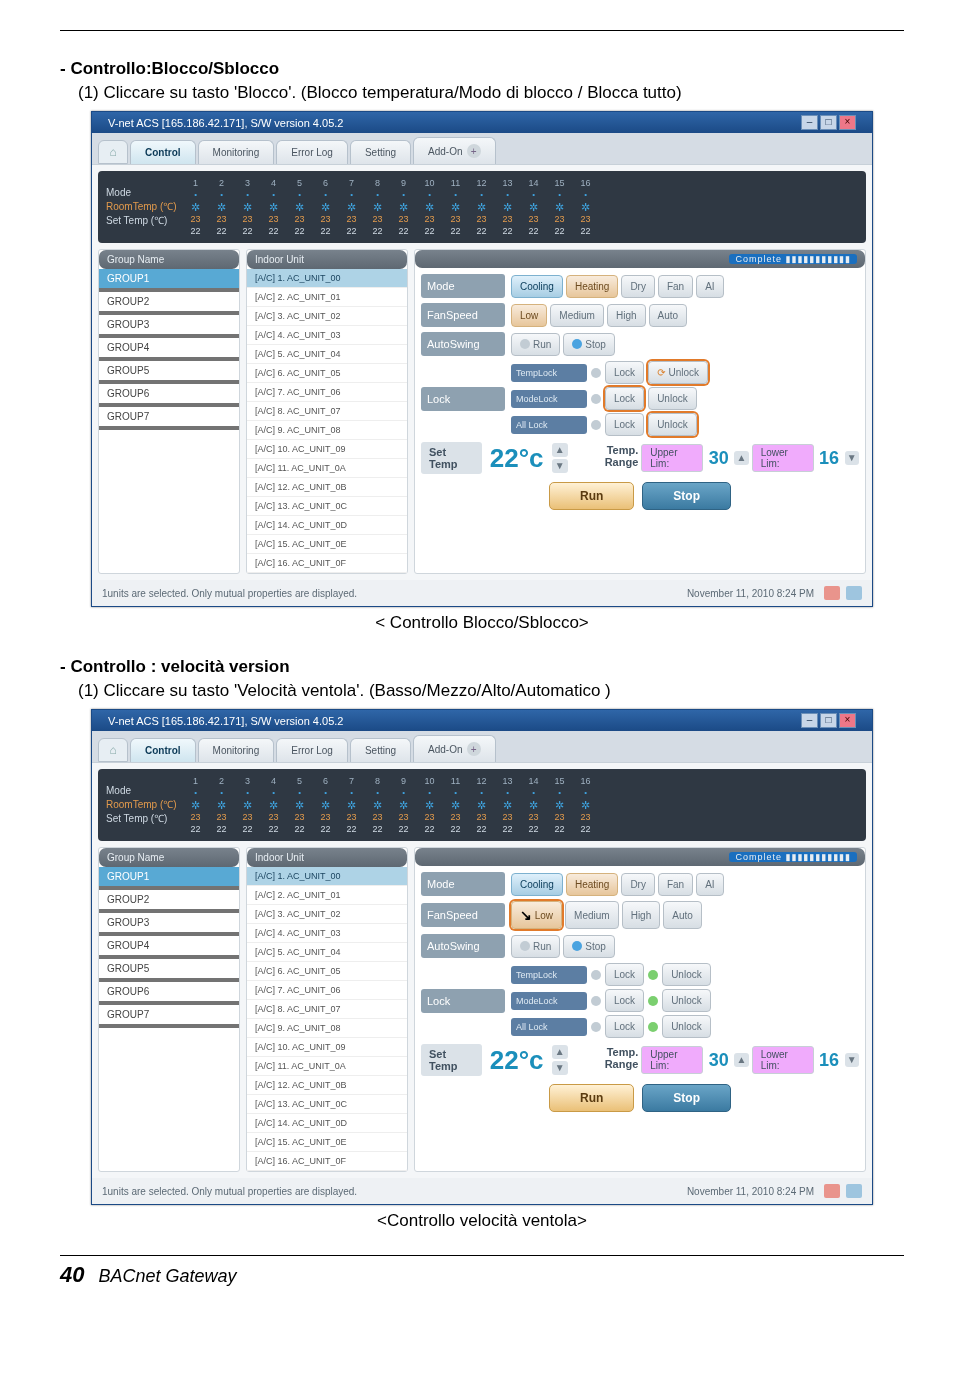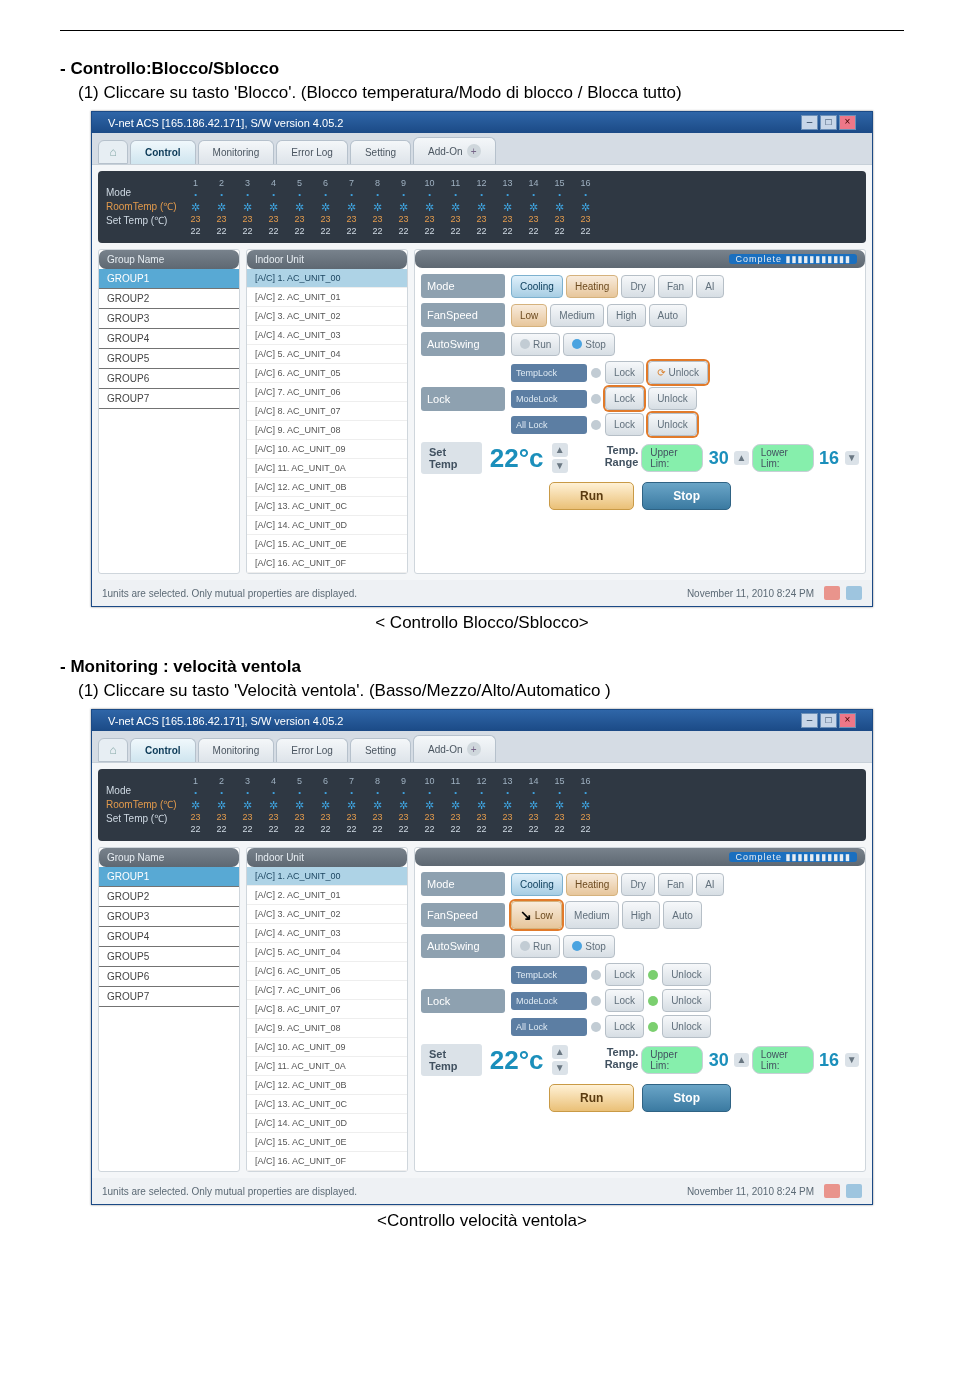--- a/index.html
+++ b/index.html
@@ -176,21 +176,21 @@
     border-radius: 3px;
     padding: 0 6px;
     font-size: 9px;
     letter-spacing: 1px;
   }
   .grp-list {
     width: 140px;
   }
   .grp-item {
     padding: 4px 8px;
-    border-bottom: 1px solid #737373;
+    border-bottom: 4px solid #737373;
     font-size: 10px;
     color: #444;
   }
   .grp-item.sel {
     background: #58a9d4;
     color: #fff;
   }
 
   .indoor-list {
     width: 160px;
@@ -291,21 +291,21 @@
     background: #dbe2e8;
     border-radius: 3px;
     color: #6a7782;
     text-align: center;
     line-height: 14px;
     font-size: 10px;
   }
   .rng { display: flex; flex-direction: row; gap: 3px; }
   .rng-head { color: #415160; font-weight: bold; font-size: 11px; text-align: right; }
   .rng-row { display: flex; align-items: center; gap: 3px; }
-  .rng-row .rl { background: #86efac; border: 1px solid #c7cfd6; padding: 2px 8px; font-size: 10px; color: #435160; border-radius: 8px; }
+  .rng-row .rl { background: #f0abfc; border: 1px solid #c7cfd6; padding: 2px 8px; font-size: 10px; color: #435160; border-radius: 3px; }
   .rng-val { font-size: 18px; color: #1b8fbb; font-weight: bold; width: 28px; text-align: center; }
 
   .actions { display: flex; gap: 8px; margin-top: 8px; justify-content: center; }
   .big-btn {
     padding: 6px 30px;
     border-radius: 5px;
     font-weight: bold;
     font-size: 12px;
   }
   .run-btn {
@@ -621,21 +621,21 @@
         <span class="status-icons">
             <span class="si r"></span>
             <span class="si b"></span>
           </span>
       </span>
     </div>
   </div>
 
   <div class="caption">&lt; Controllo Blocco/Sblocco&gt;</div>
 
-  <div class="heading">- Monitoring : velocità ventola</div>
+  <div class="heading">- Controllo : velocità version</div>
   <div class="instruction">(1) Cliccare su tasto 'Velocità ventola'. (Basso/Mezzo/Alto/Automatico )</div>
 
   <div class="app-window">
     <div class="titlebar">
       <span>V-net ACS [165.186.42.171],   S/W version 4.05.2</span>
       <span class="win-btns">
         <span class="win-btn">–</span>
         <span class="win-btn">□</span>
         <span class="win-btn close">×</span>
       </span>
@@ -913,13 +913,17 @@
         <span class="status-icons">
             <span class="si r"></span>
             <span class="si b"></span>
           </span>
       </span>
     </div>
   </div>
 
   <div class="caption">&lt;Controllo velocità ventola&gt;</div>
 
+  <div class="footer">
+    <span class="page-num">40</span>
+    <span class="footer-text">BACnet Gateway</span>
+  </div>
 </div>
 
 </body></html>

